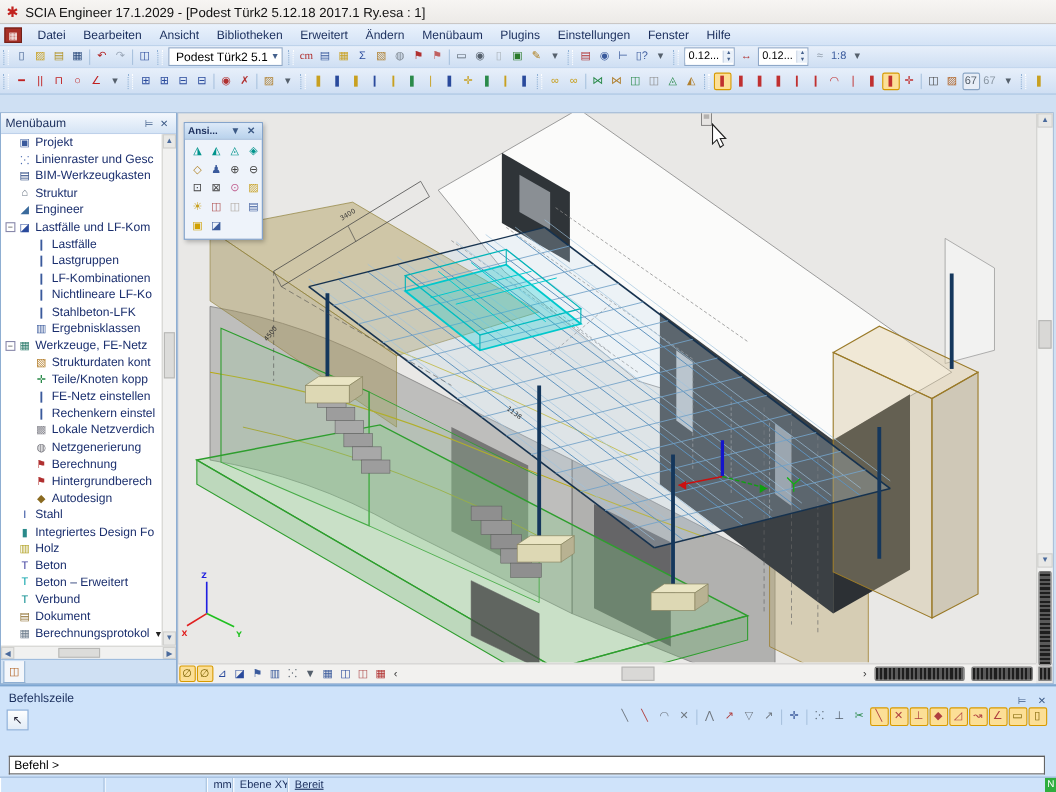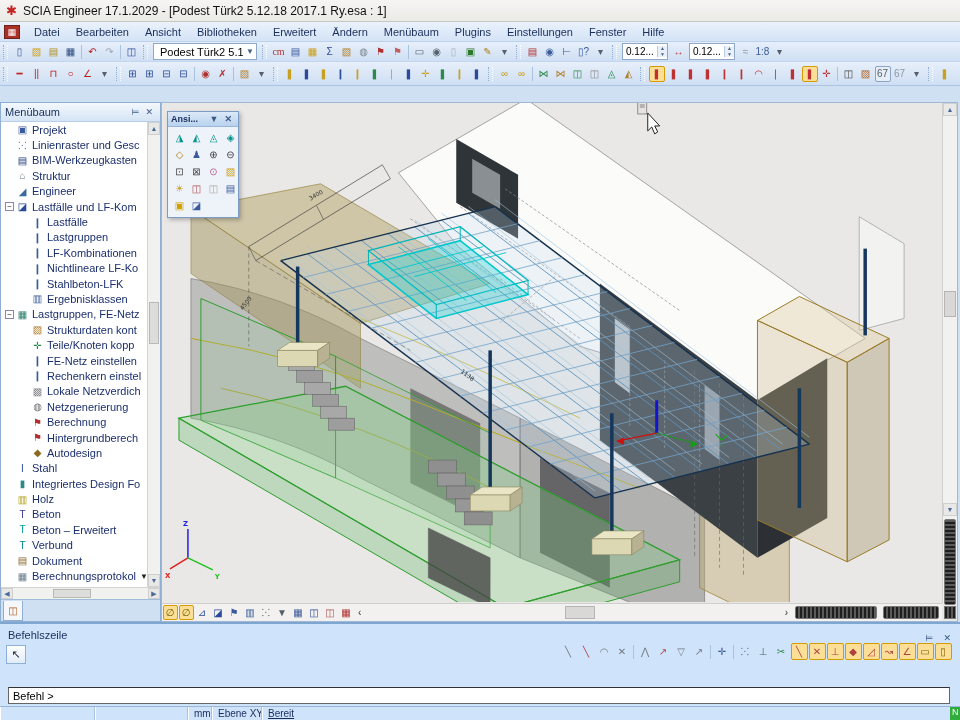--- a/index.html
+++ b/index.html
@@ -346,21 +346,21 @@
             <span class="tico" style="color: rgb(58, 90, 156);">❙</span>
             <span>Stahlbeton-LFK</span>
           </li>
           <li style="padding-left: 30px;">
             <span class="tico" style="color: rgb(58, 90, 156);">▥</span>
             <span>Ergebnisklassen</span>
           </li>
           <li style="padding-left: 2px;">
             <span class="exp">−</span>
             <span class="tico" style="color: rgb(42, 122, 106);">▦</span>
-            <span>Lastgruppen, FE-Netz</span>
+            <span>Werkzeuge, FE-Netz</span>
           </li>
           <li style="padding-left: 30px;">
             <span class="tico" style="color: rgb(176, 120, 32);">▧</span>
             <span>Strukturdaten kont</span>
           </li>
           <li style="padding-left: 30px;">
             <span class="tico" style="color: rgb(42, 138, 74);">✛</span>
             <span>Teile/Knoten kopp</span>
           </li>
           <li style="padding-left: 30px;">

